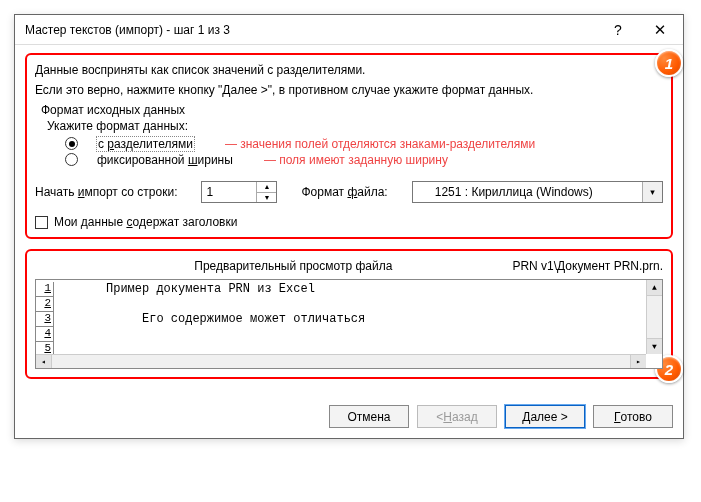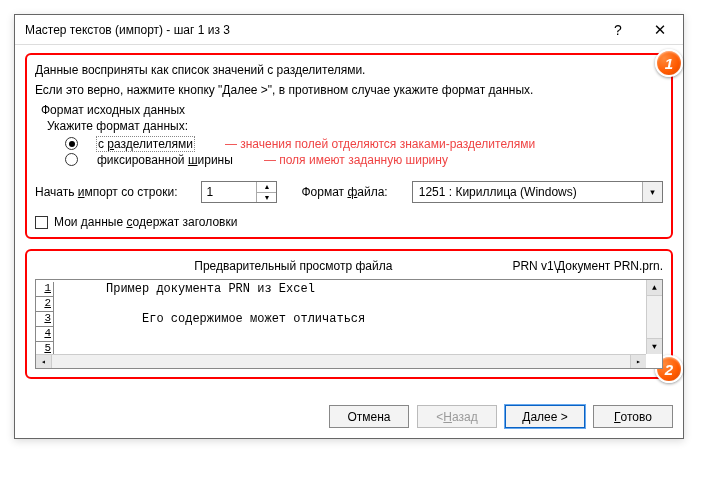--- a/index.html
+++ b/index.html
@@ -98,21 +98,21 @@
     width: 20px; border-left: 1px solid #aaa;
     display: flex; flex-direction: column;
   }
   .spinner .arrow {
     flex: 1; display: flex; align-items: center; justify-content: center;
     font-size: 7px; line-height: 1;
   }
   .spinner .arrow.up { border-bottom: 1px solid #aaa; }
   .combo {
     display: flex; align-items: center;
-    border: 1px solid #777; height: 22px; flex: 1; background: #fff;
+    border: 1px solid #777; height: 22px; flex: 1; background: #fff; padding-left: 16px;
   }
   .combo .combo-text { flex:1; padding: 0 6px; }
   .combo .combo-btn {
     width: 20px; height: 100%; border-left: 1px solid #aaa;
     display: flex; align-items: center; justify-content: center;
     font-size: 9px; background: #f0f0f0;
   }
   .checkbox-row { display: flex; align-items: flex-end; gap: 6px; margin: 12px 0 0 0; }
   .checkbox {
     width: 13px; height: 13px; border: 1px solid #333; background: #fff;

